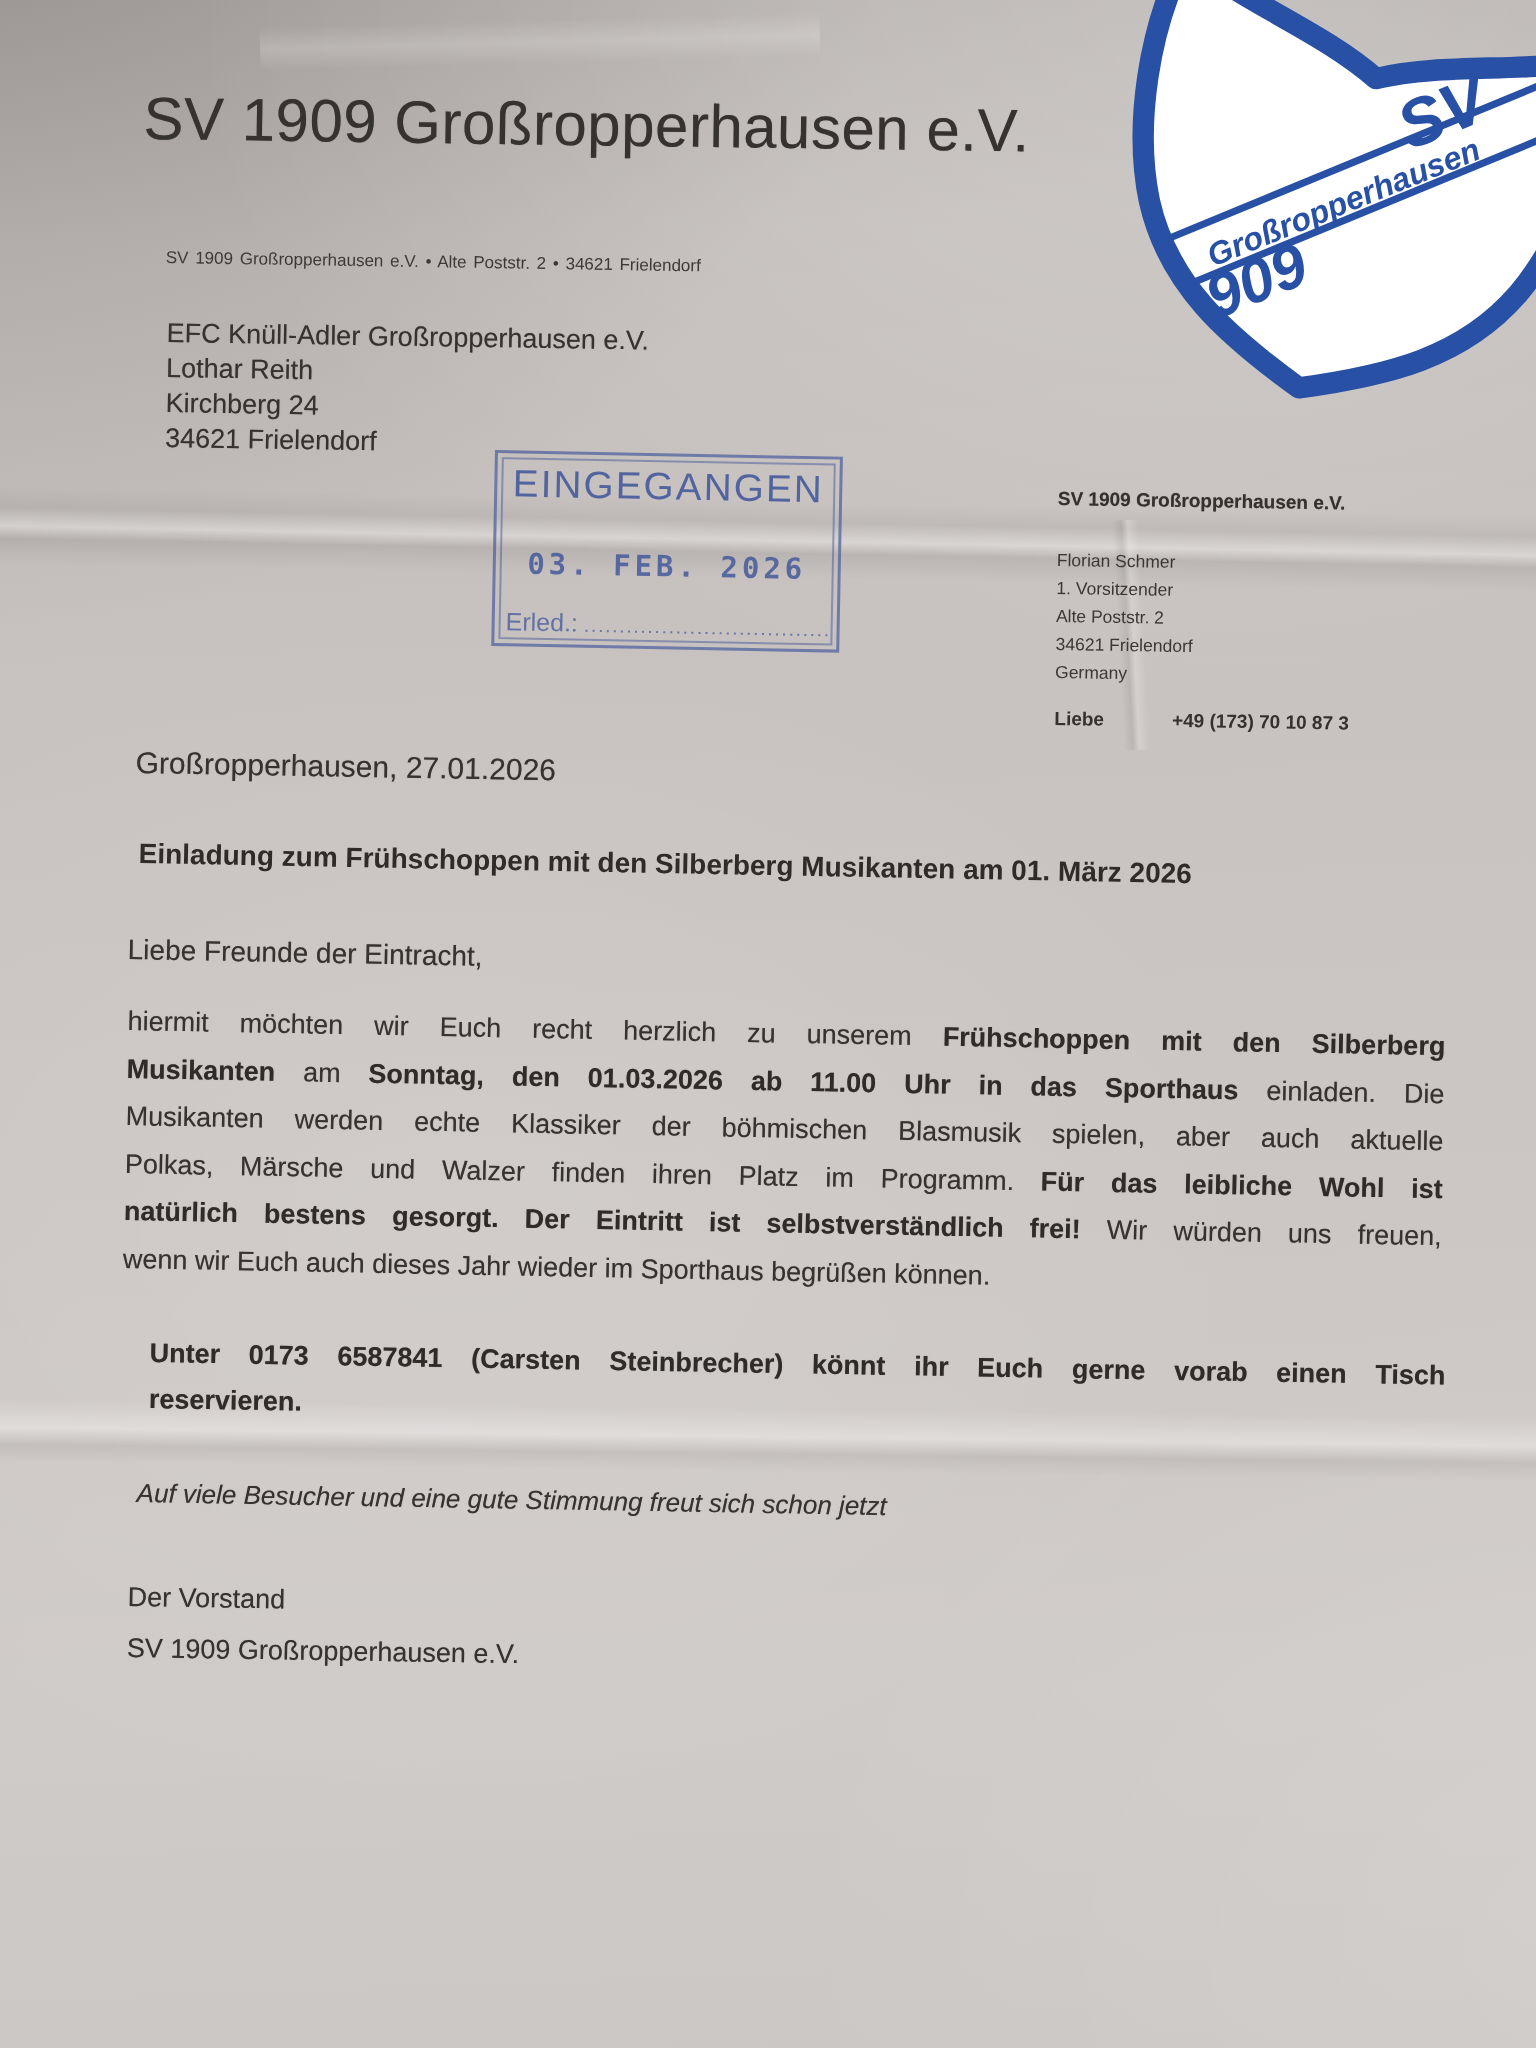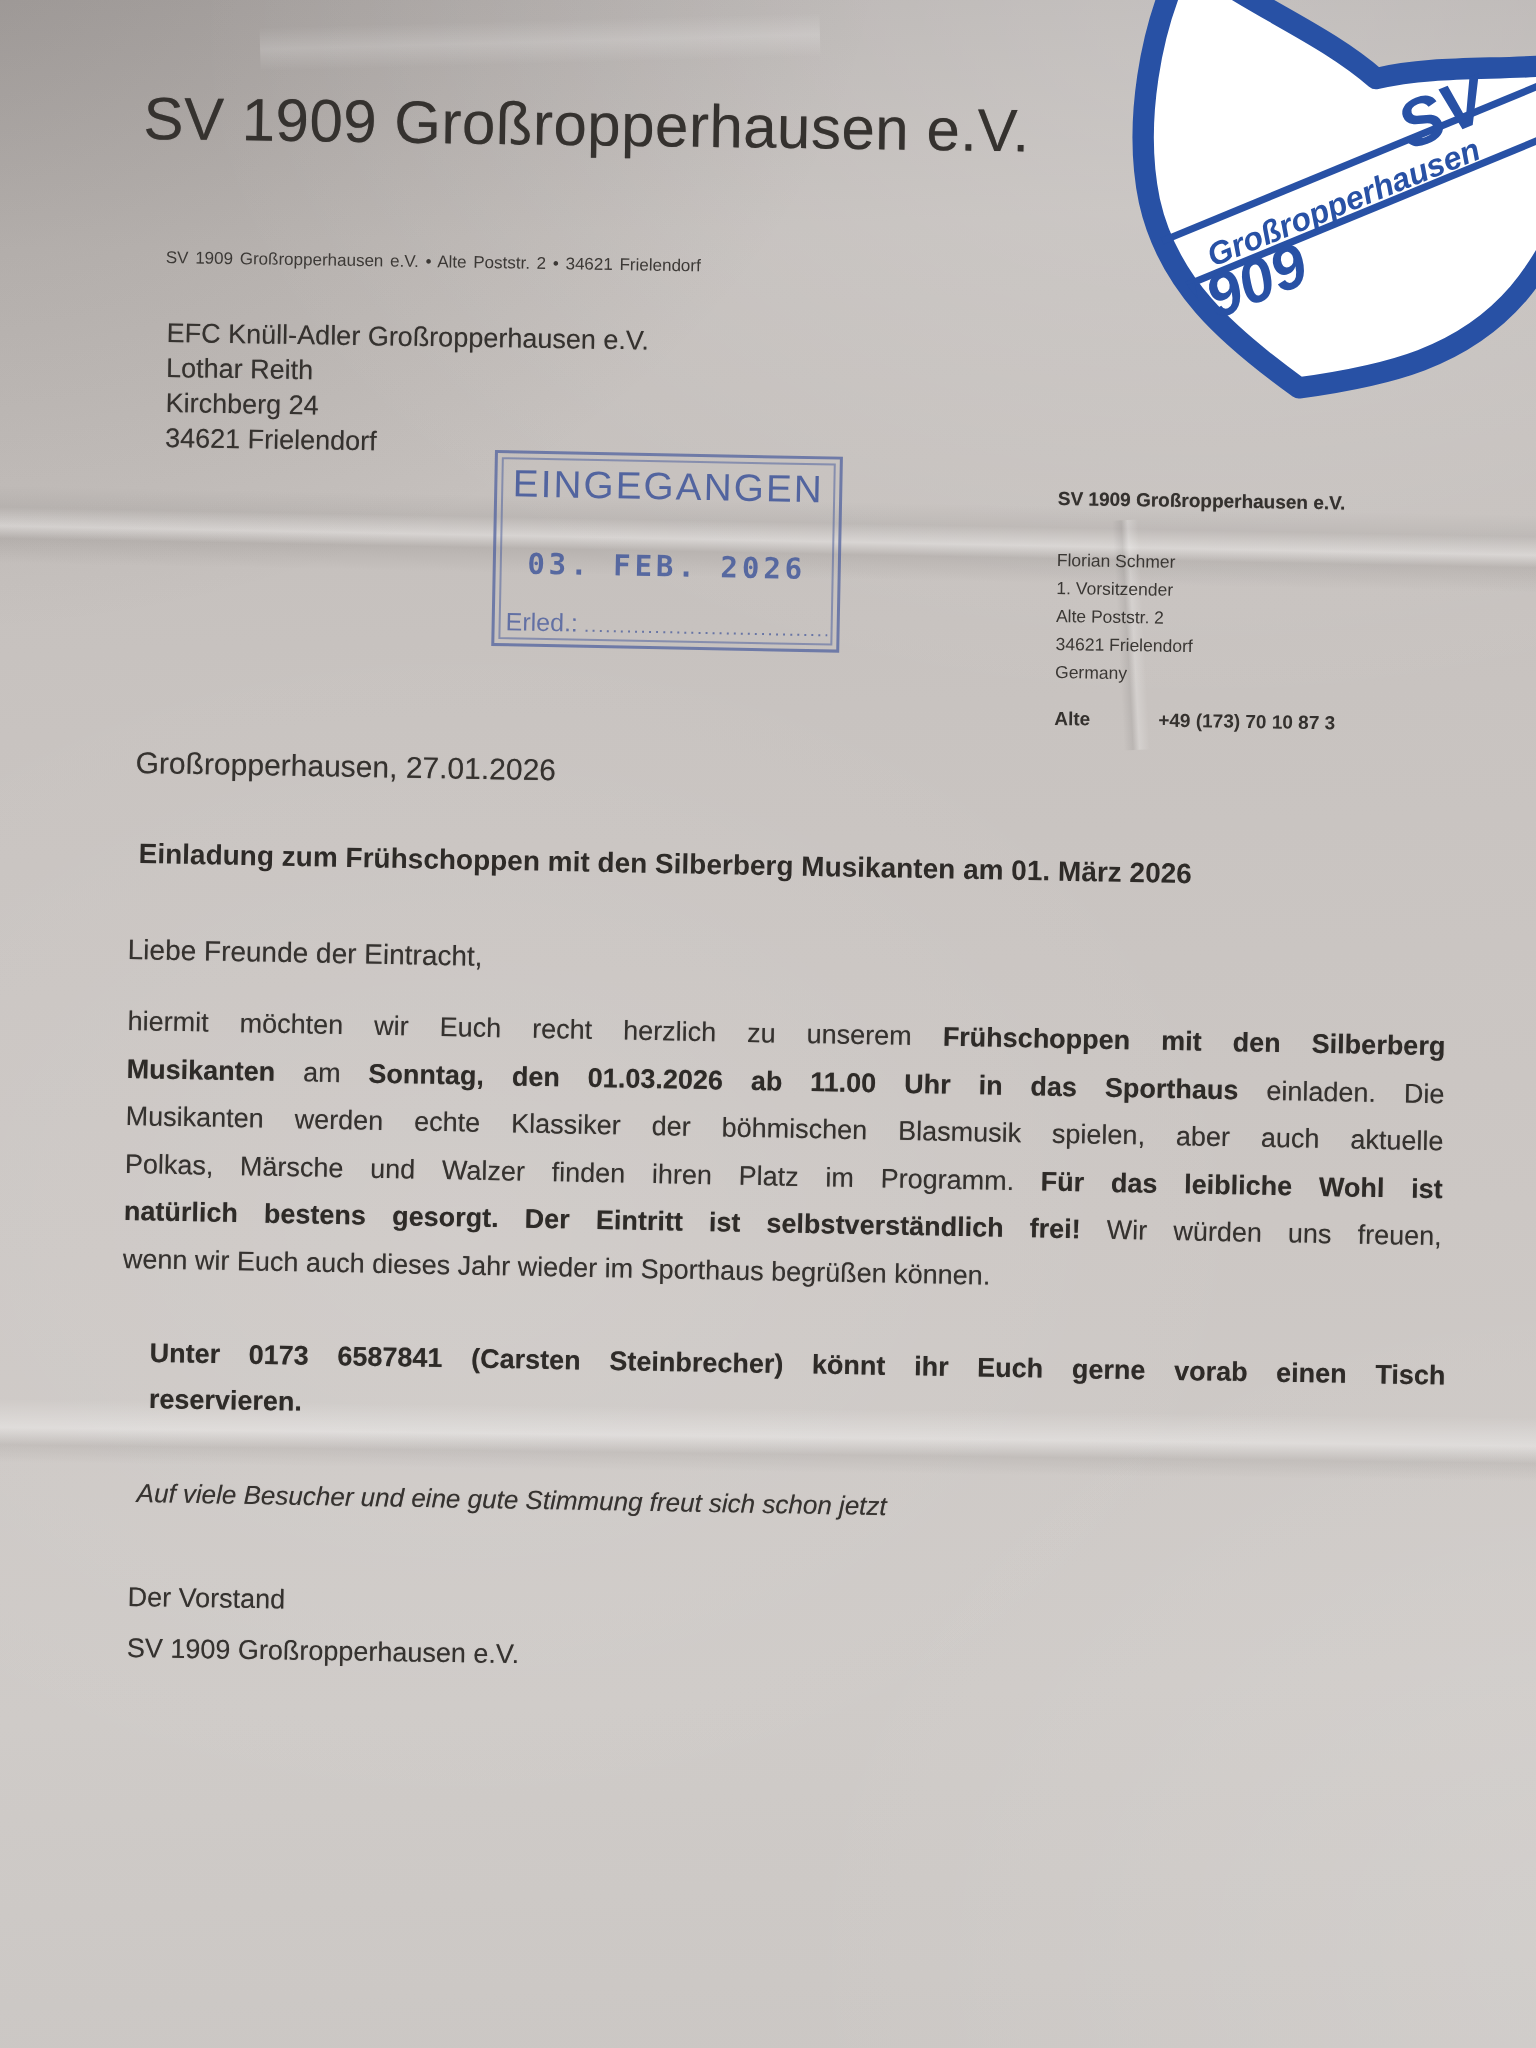--- a/index.html
+++ b/index.html
@@ -103,21 +103,21 @@
   <div class="abs contact">
     <div class="org ink">SV 1909 Großropperhausen e.V.</div>
     <div class="clines">
       <div>Florian Schmer</div>
       <div>1. Vorsitzender</div>
       <div>Alte Poststr. 2</div>
       <div>34621 Frielendorf</div>
       <div>Germany</div>
     </div>
     <div class="mrow">
-      <span>Alte</span>
+      <span>Liebe</span>
       <span class="mnum">+49 (173) 70 10 87 3</span>
     </div>
   </div>
 
   <div class="abs ink dateline">Großropperhausen, 27.01.2026</div>
 
   <div class="abs subject">Einladung zum Frühschoppen mit den Silberberg Musikanten am 01. März 2026</div>
 
   <div class="abs ink salutation">Liebe Freunde der Eintracht,</div>
 

